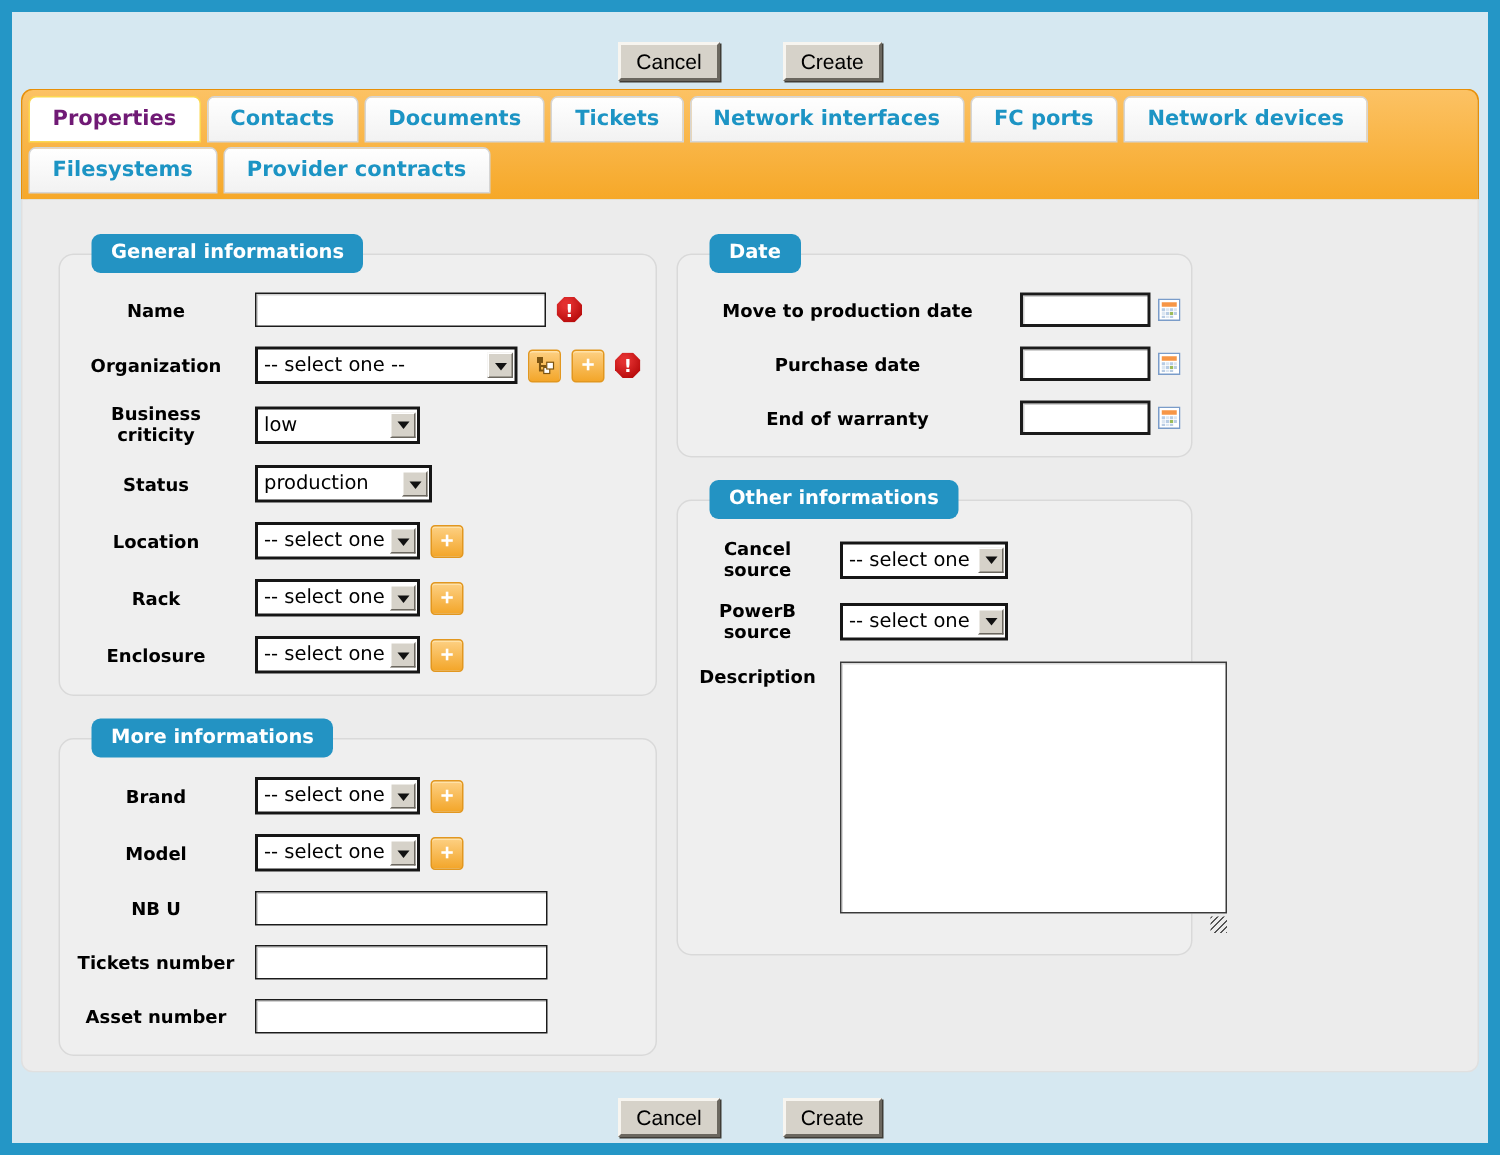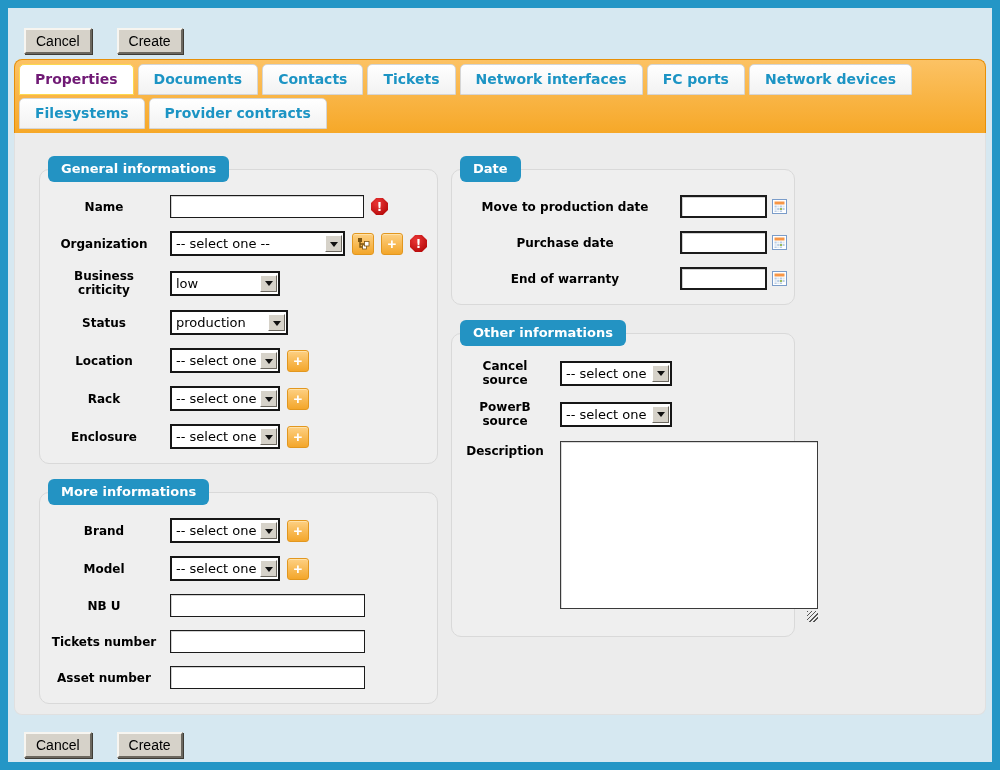--- a/index.html
+++ b/index.html
@@ -9,21 +9,21 @@
     font-size: 12px;
     color: #000;
   }
   .window {
     width: 1000px; height: 770px;
     border: 8px solid #2496c6;
     background: #d6e8f1;
     overflow: hidden;
   }
   
-  .toolbar { margin: 20px 0 0 16px; display: flex; gap: 25px; }
+  .toolbar { margin: 20px 0 0 0; display: flex; gap: 42px; justify-content: center; }
   .toolbar.bottom { margin-top: 17px; }
   .btn {
     font-family: "Liberation Sans", sans-serif;
     font-size: 14px; color: #000;
     background: #d6d2c9;
     border: 2px solid;
     border-color: #f7f5f0 #6b675f #6b675f #f7f5f0;
     box-shadow: 1px 1px 0 #3f3c36;
     padding: 2px 10px 3px 10px;
     height: 26px;
@@ -67,21 +67,21 @@
   
   .fs {
     position: relative;
     background: #efefef;
     border: 1px solid #d9d9d9;
     border-radius: 10px;
     padding: 25px 10px 12px 8px;
   }
   .fs + .fs { margin-top: 28px; }
   .legend {
-    position: absolute; top: -14px; left: 8px;
+    position: absolute; top: -14px; left: 21px;
     background: #2393c3; color: #fff;
     font-weight: bold; font-size: 13px;
     padding: 5px 13px 6px 13px;
     border-radius: 6px;
     white-space: nowrap;
   }
   .row { display: flex; align-items: center; margin-bottom: 13px; }
   .row:last-child { margin-bottom: 2px; }
   .row.top { align-items: flex-start; }
   .lbl {
@@ -153,22 +153,22 @@
 <div class="window">
 
   <div class="toolbar">
     <button class="btn">Cancel</button>
     <button class="btn">Create</button>
   </div>
 
   <div class="widget">
     <div class="tab-header">
       <div class="tab active">Properties</div>
+      <div class="tab">Contacts</div>
       <div class="tab">Documents</div>
-      <div class="tab">Contacts</div>
       <div class="tab">Tickets</div>
       <div class="tab">Network interfaces</div>
       <div class="tab">FC ports</div>
       <div class="tab">Network devices</div>
       <div class="tab">Filesystems</div>
       <div class="tab">Provider contracts</div>
     </div>
 
     <div class="panel">
       <div class="columns">

